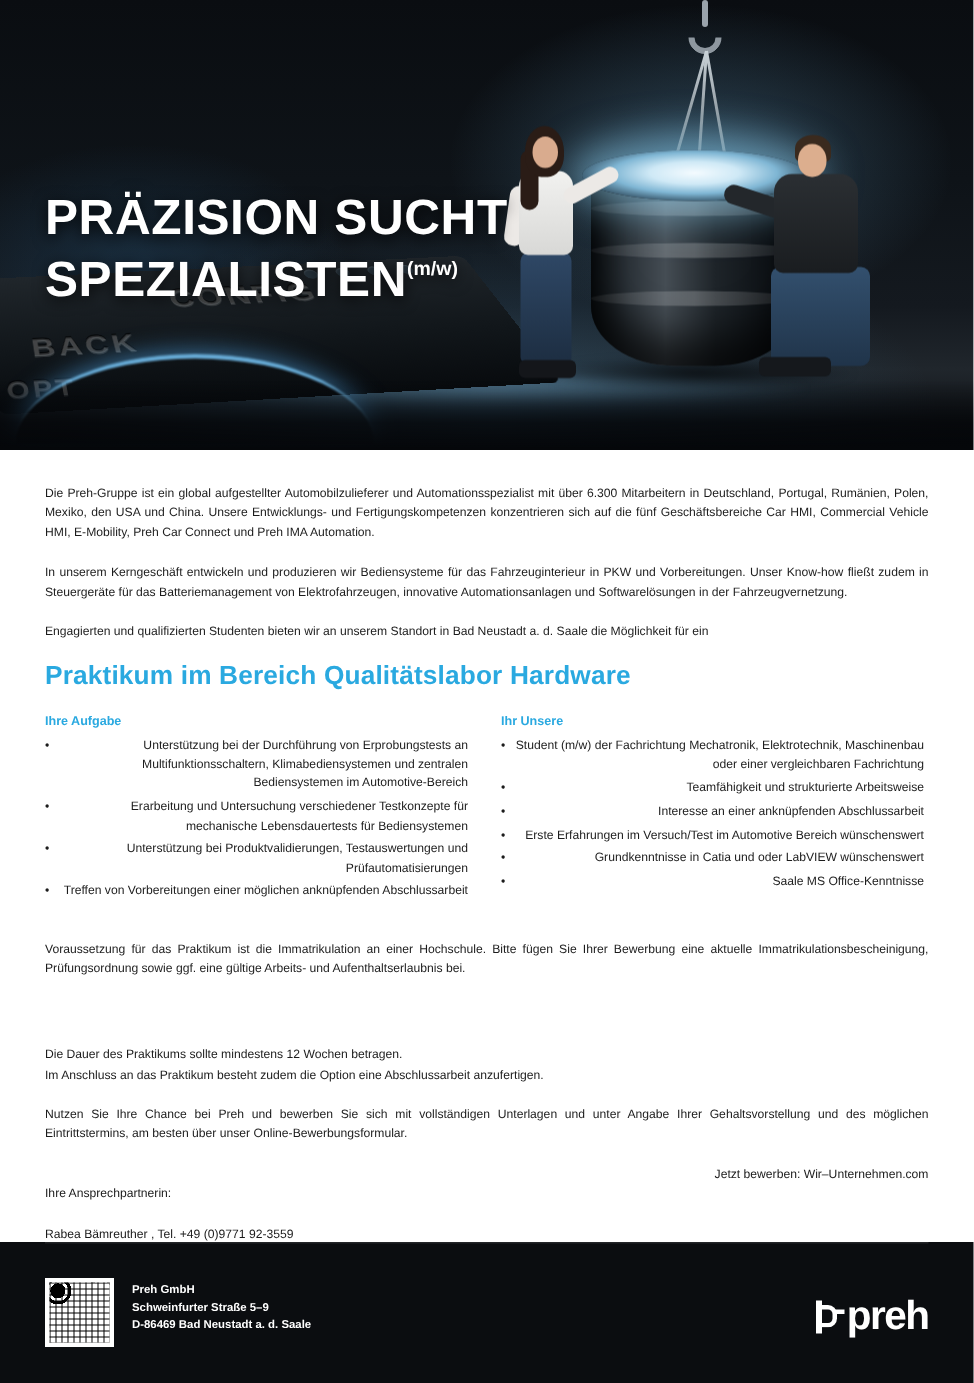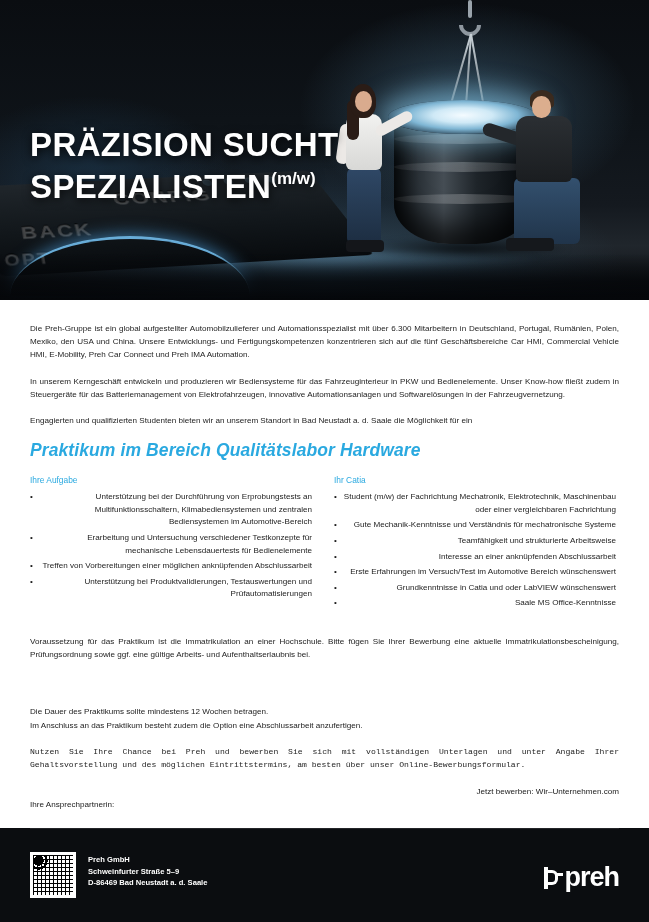--- a/index.html
+++ b/index.html
@@ -170,21 +170,21 @@
     position: absolute; left: 30px; top: 128px;
     color: #ffffff;
     font-size: 33px;
     font-weight: bold;
     line-height: 34px;
     letter-spacing: 0.4px;
     text-shadow: 0 2px 10px rgba(0,0,0,0.85);
   }
   .hero-title .l2 { display: block; }
   .hero-title sup {
-    font-size: 17px;
+    font-size: 13px;
     font-weight: bold;
     vertical-align: 14px;
     letter-spacing: 0;
   }
 
   
   .content {
     position: absolute;
     top: 300px; left: 0;
     width: 649px; height: 528px;
@@ -197,52 +197,51 @@
     line-height: 13.2px;
     text-align: justify;
     color: #1c1c1c;
   }
   .job-title {
     margin: 12px 0 14px 0;
     font-size: 17.5px;
     font-weight: bold;
     color: #2aa9e0;
     letter-spacing: 0.1px;
-    font-style: italic;
   }
   .cols {
     display: flex;
     gap: 22px;
     margin-bottom: 14px;
   }
   .col { width: 282px; }
   .col-head {
     color: #2aa9e0;
     font-size: 8.4px;
-    font-weight: normal;
+    font-weight: bold;
     margin: 0 0 6px 0;
   }
   ul.bullets {
     margin: 0; padding: 0; list-style: none; text-align: right;
   }
   ul.bullets li {
     position: relative;
     padding-left: 8px;
     font-size: 8.1px;
     line-height: 12.6px;
     margin-bottom: 3px;
     color: #1c1c1c;
   }
   ul.bullets li::before {
     content: "•";
     position: absolute; left: 0; top: 0;
     color: #1c1c1c;
   }
   .block-gap { height: 8px; }
-  .closing { margin-top: 14px; font-family: Liberation Mono, monospace; }
+  .closing { margin-top: 14px; }
   .contact-line { margin-top: 14px; }
   .apply-row {
     display: flex;
     justify-content: space-between;
     align-items: flex-start;
     font-size: 8.1px;
     line-height: 13.2px;
   }
   .apply-row .left { white-space: pre-line; }
   .apply-row .right { text-align: center; }
@@ -380,40 +379,39 @@
 
     <div class="hero-title">
       <span>PRÄZISION SUCHT</span>
       <span class="l2"><span>SPEZIALISTEN</span><sup>(m/w)</sup></span>
     </div>
   </div>
 
   <div class="content">
 
     <p class="para">Die Preh-Gruppe ist ein global aufgestellter Automobilzulieferer und Automationsspezialist mit über 6.300 Mitarbeitern in Deutschland, Portugal, Rumänien, Polen, Mexiko, den USA und China. Unsere Entwicklungs- und Fertigungskompetenzen konzentrieren sich auf die fünf Geschäftsbereiche Car HMI, Commercial Vehicle HMI, E-Mobility, Preh Car Connect und Preh IMA Automation.</p>
-    <p class="para">In unserem Kerngeschäft entwickeln und produzieren wir Bediensysteme für das Fahrzeuginterieur in PKW und Bedienelemente. Unser Know-how fließt zudem in Steuergeräte für das Batteriemanagement von Elektrofahrzeugen, innovative Automationsanlagen und Softwarelösungen in der Fahrzeugvernetzung.</p>
+    <p class="para">In unserem Kerngeschäft entwickeln und produzieren wir Bediensysteme für das Fahrzeuginterieur in PKW und Vorbereitungen. Unser Know-how fließt zudem in Steuergeräte für das Batteriemanagement von Elektrofahrzeugen, innovative Automationsanlagen und Softwarelösungen in der Fahrzeugvernetzung.</p>
     <p class="para">Engagierten und qualifizierten Studenten bieten wir an unserem Standort in Bad Neustadt a. d. Saale die Möglichkeit für ein</p>
 
     <div class="job-title">Praktikum im Bereich Qualitätslabor Hardware</div>
 
     <div class="cols">
       <div class="col">
         <div class="col-head">Ihre Aufgabe</div>
         <ul class="bullets">
           <li>Unterstützung bei der Durchführung von Erprobungstests an Multifunktionsschaltern, Klimabediensystemen und zentralen Bediensystemen im Automotive-Bereich</li>
-          <li>Erarbeitung und Untersuchung verschiedener Testkonzepte für mechanische Lebensdauertests für Bedienelemente</li>
+          <li>Erarbeitung und Untersuchung verschiedener Testkonzepte für mechanische Lebensdauertests für Bediensystemen</li>
+          <li>Unterstützung bei Produktvalidierungen, Testauswertungen und Prüfautomatisierungen</li>
           <li>Treffen von Vorbereitungen einer möglichen anknüpfenden Abschlussarbeit</li>
-          <li>Unterstützung bei Produktvalidierungen, Testauswertungen und Prüfautomatisierungen</li>
         </ul>
       </div>
       <div class="col">
-        <div class="col-head">Ihr Catia</div>
+        <div class="col-head">Ihr Unsere</div>
         <ul class="bullets">
           <li>Student (m/w) der Fachrichtung Mechatronik, Elektrotechnik, Maschinenbau oder einer vergleichbaren Fachrichtung</li>
-          <li>Gute Mechanik-Kenntnisse und Verständnis für mechatronische Systeme</li>
           <li>Teamfähigkeit und strukturierte Arbeitsweise</li>
           <li>Interesse an einer anknüpfenden Abschlussarbeit</li>
           <li>Erste Erfahrungen im Versuch/Test im Automotive Bereich wünschenswert</li>
           <li>Grundkenntnisse in Catia und oder LabVIEW wünschenswert</li>
           <li>Saale MS Office-Kenntnisse</li>
         </ul>
       </div>
     </div>
 
     <div class="block-gap"></div>

